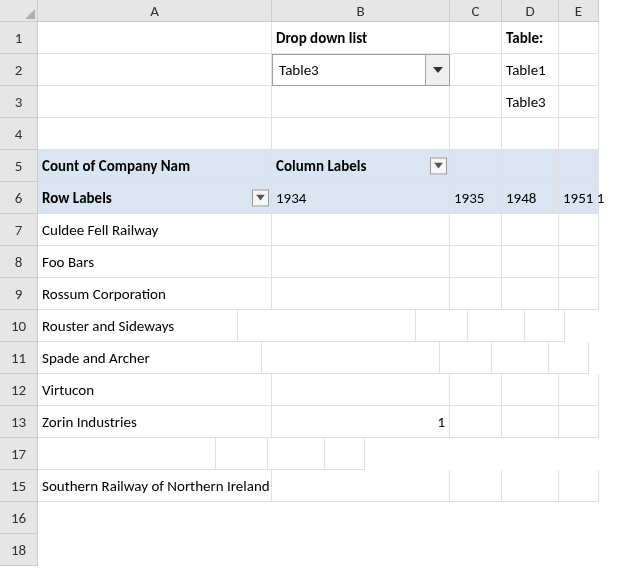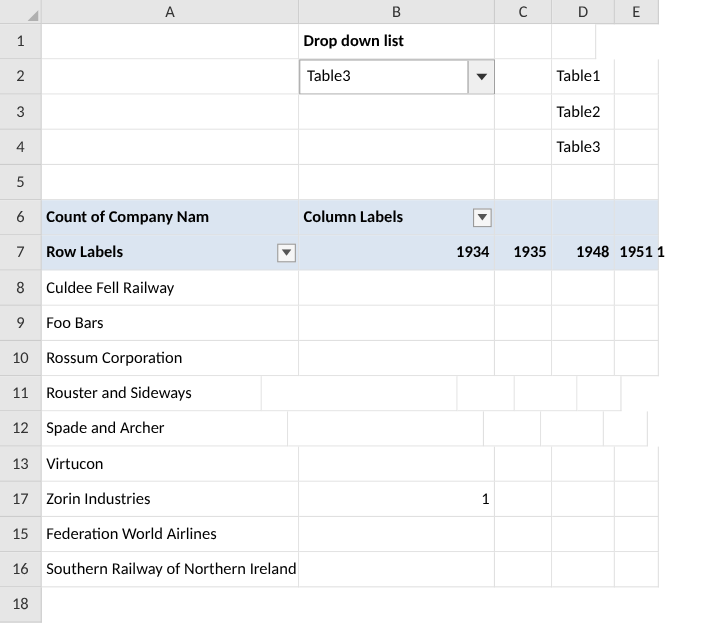--- a/index.html
+++ b/index.html
@@ -76,22 +76,22 @@
     background: #fff;
   }
   .cell.overflow { overflow: visible; }
   .cell .txt { position: relative; z-index: 1; background: transparent; display:inline-block; }
   .bold { font-weight: bold; text-decoration: underline; }
   .pivot-hdr {
     background: #dbe5f1;
     font-weight: bold;
   }
   .pivot-num {
-    text-align: right;
-    font-weight: bold;
+    text-align: left;
+    font-weight: normal;
   }
   .pivot-num.pivot-hdr { background:#dbe5f1; }
   .dd-cell {
     border: 1px solid #a0a0a0;
     padding-left: 6px;
     line-height: 30px;
     background:#fff;
   }
   .dd-btn {
     position: absolute;
@@ -156,45 +156,39 @@
       <div class="rh">16</div>
       <div class="rh">18</div>
     </div>
 
   <div class="grid">
 
     <div class="row">
       <div class="cell overflow" style="width:234px"></div>
       <div class="cell bold overflow" style="width:178px"><span class="txt">Drop down list</span></div>
       <div class="cell" style="width:52px"></div>
+      <div class="cell bold overflow" style="width:57px"><span class="txt">Table:</span></div>
       <div class="cell" style="width:40px"></div>
     </div>
 
     <div class="row">
       <div class="cell" style="width:234px"></div>
       <div class="cell dd-cell" style="width:178px">
         <span class="txt">Table3</span>
         <div class="dd-btn">
           <svg width="12" height="10" viewBox="0 0 12 10">
               <path d="M1 2 L11 2 L6 8 Z" fill="#333"></path>
             </svg>
         </div>
       </div>
       <div class="cell" style="width:52px"></div>
       <div class="cell overflow" style="width:57px"><span class="txt">Table1</span></div>
       <div class="cell" style="width:40px"></div>
     </div>
 
-    <div class="row">
-      <div class="cell" style="width:234px"></div>
-      <div class="cell" style="width:178px"></div>
-      <div class="cell" style="width:52px"></div>
-      <div class="cell overflow" style="width:57px"><span class="txt">Table2</span></div>
-      <div class="cell" style="width:40px"></div>
-    </div>
 
     <div class="row">
       <div class="cell" style="width:234px"></div>
       <div class="cell" style="width:178px"></div>
       <div class="cell" style="width:52px"></div>
       <div class="cell overflow" style="width:57px"><span class="txt">Table3</span></div>
       <div class="cell" style="width:40px"></div>
     </div>
 
     <div class="row">
@@ -278,21 +272,20 @@
         <div class="cell" style="width:40px"></div>
       </div>
     <div class="row">
         <div class="cell overflow" style="width:234px"><span class="txt">Zorin Industries</span></div>
         <div class="cell val" style="width:178px"><span>1</span></div>
         <div class="cell" style="width:52px"></div>
         <div class="cell" style="width:57px"></div>
         <div class="cell" style="width:40px"></div>
       </div>
     <div class="row">
-        <div class="cell overflow" style="width:234px"><span class="txt">Federation World Airlines</span></div>
         <div class="cell val" style="width:178px"></div>
         <div class="cell" style="width:52px"></div>
         <div class="cell" style="width:57px"></div>
         <div class="cell" style="width:40px"></div>
       </div>
     <div class="row">
         <div class="cell overflow" style="width:234px"><span class="txt">Southern Railway of Northern Ireland</span></div>
         <div class="cell val" style="width:178px"></div>
         <div class="cell" style="width:52px"></div>
         <div class="cell" style="width:57px"></div>

